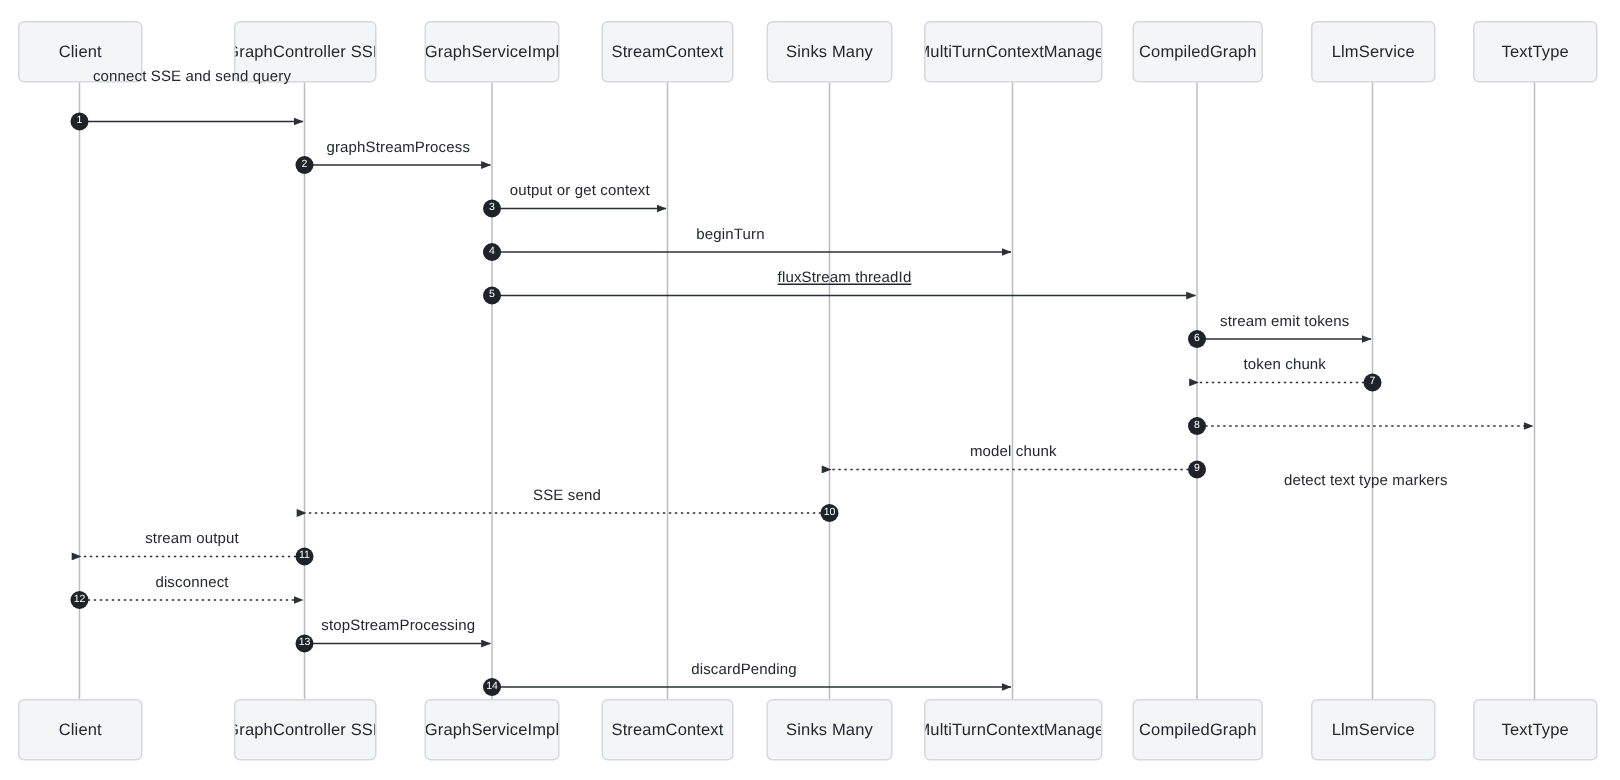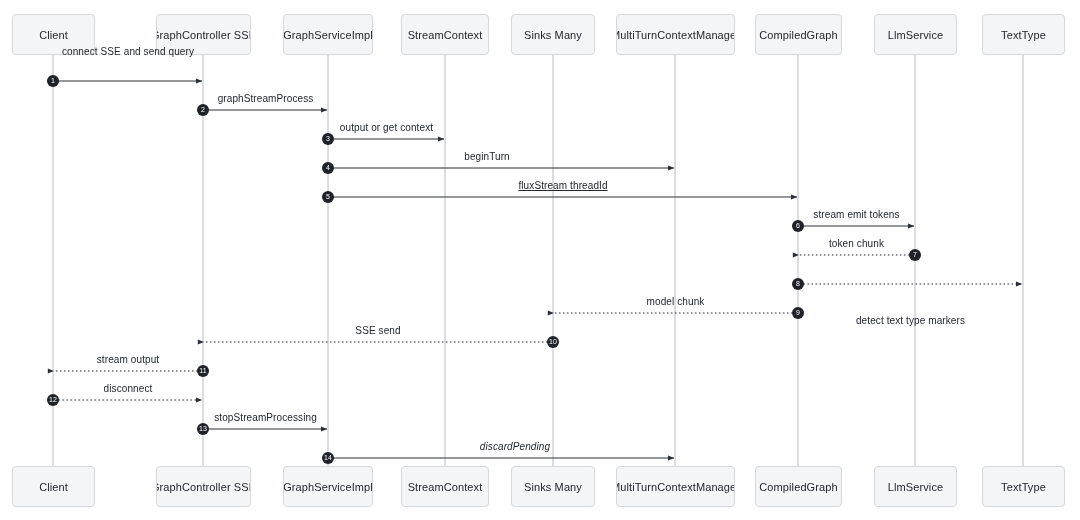--- a/index.html
+++ b/index.html
@@ -173,21 +173,21 @@
       <div class="msg-label" style="left: 487px; top: 151px;">beginTurn</div>
       <div class="msg-label" style="left: 563px; top: 180px; text-decoration: underline;">fluxStream threadId</div>
       <div class="msg-label" style="left: 856.5px; top: 209px;">stream emit tokens</div>
       <div class="msg-label" style="left: 856.5px; top: 238px;">token chunk</div>
       <div class="msg-label" style="left: 910.5px; top: 267px; margin-top: 48px;">detect text type markers</div>
       <div class="msg-label" style="left: 675.5px; top: 296px;">model chunk</div>
       <div class="msg-label" style="left: 378px; top: 325px;">SSE send</div>
       <div class="msg-label" style="left: 128px; top: 354px;">stream output</div>
       <div class="msg-label" style="left: 128px; top: 383px; text-align: center;">disconnect</div>
       <div class="msg-label" style="left: 265.5px; top: 412px;">stopStreamProcessing</div>
-      <div class="msg-label" style="left: 515px; top: 441px; font-style: italic;">discardPending</div>
+      <div class="msg-label" style="left: 496px; top: 441px;">discardPending</div>
     </div>
   <div id="sequence-badges">
       <div class="seq-badge" style="left: 53px; top: 81px;">1</div>
       <div class="seq-badge" style="left: 203px; top: 110px;">2</div>
       <div class="seq-badge" style="left: 328px; top: 139px;">3</div>
       <div class="seq-badge" style="left: 328px; top: 168px;">4</div>
       <div class="seq-badge" style="left: 328px; top: 197px;">5</div>
       <div class="seq-badge" style="left: 798px; top: 226px;">6</div>
       <div class="seq-badge" style="left: 915px; top: 255px;">7</div>
       <div class="seq-badge" style="left: 798px; top: 284px;">8</div>

